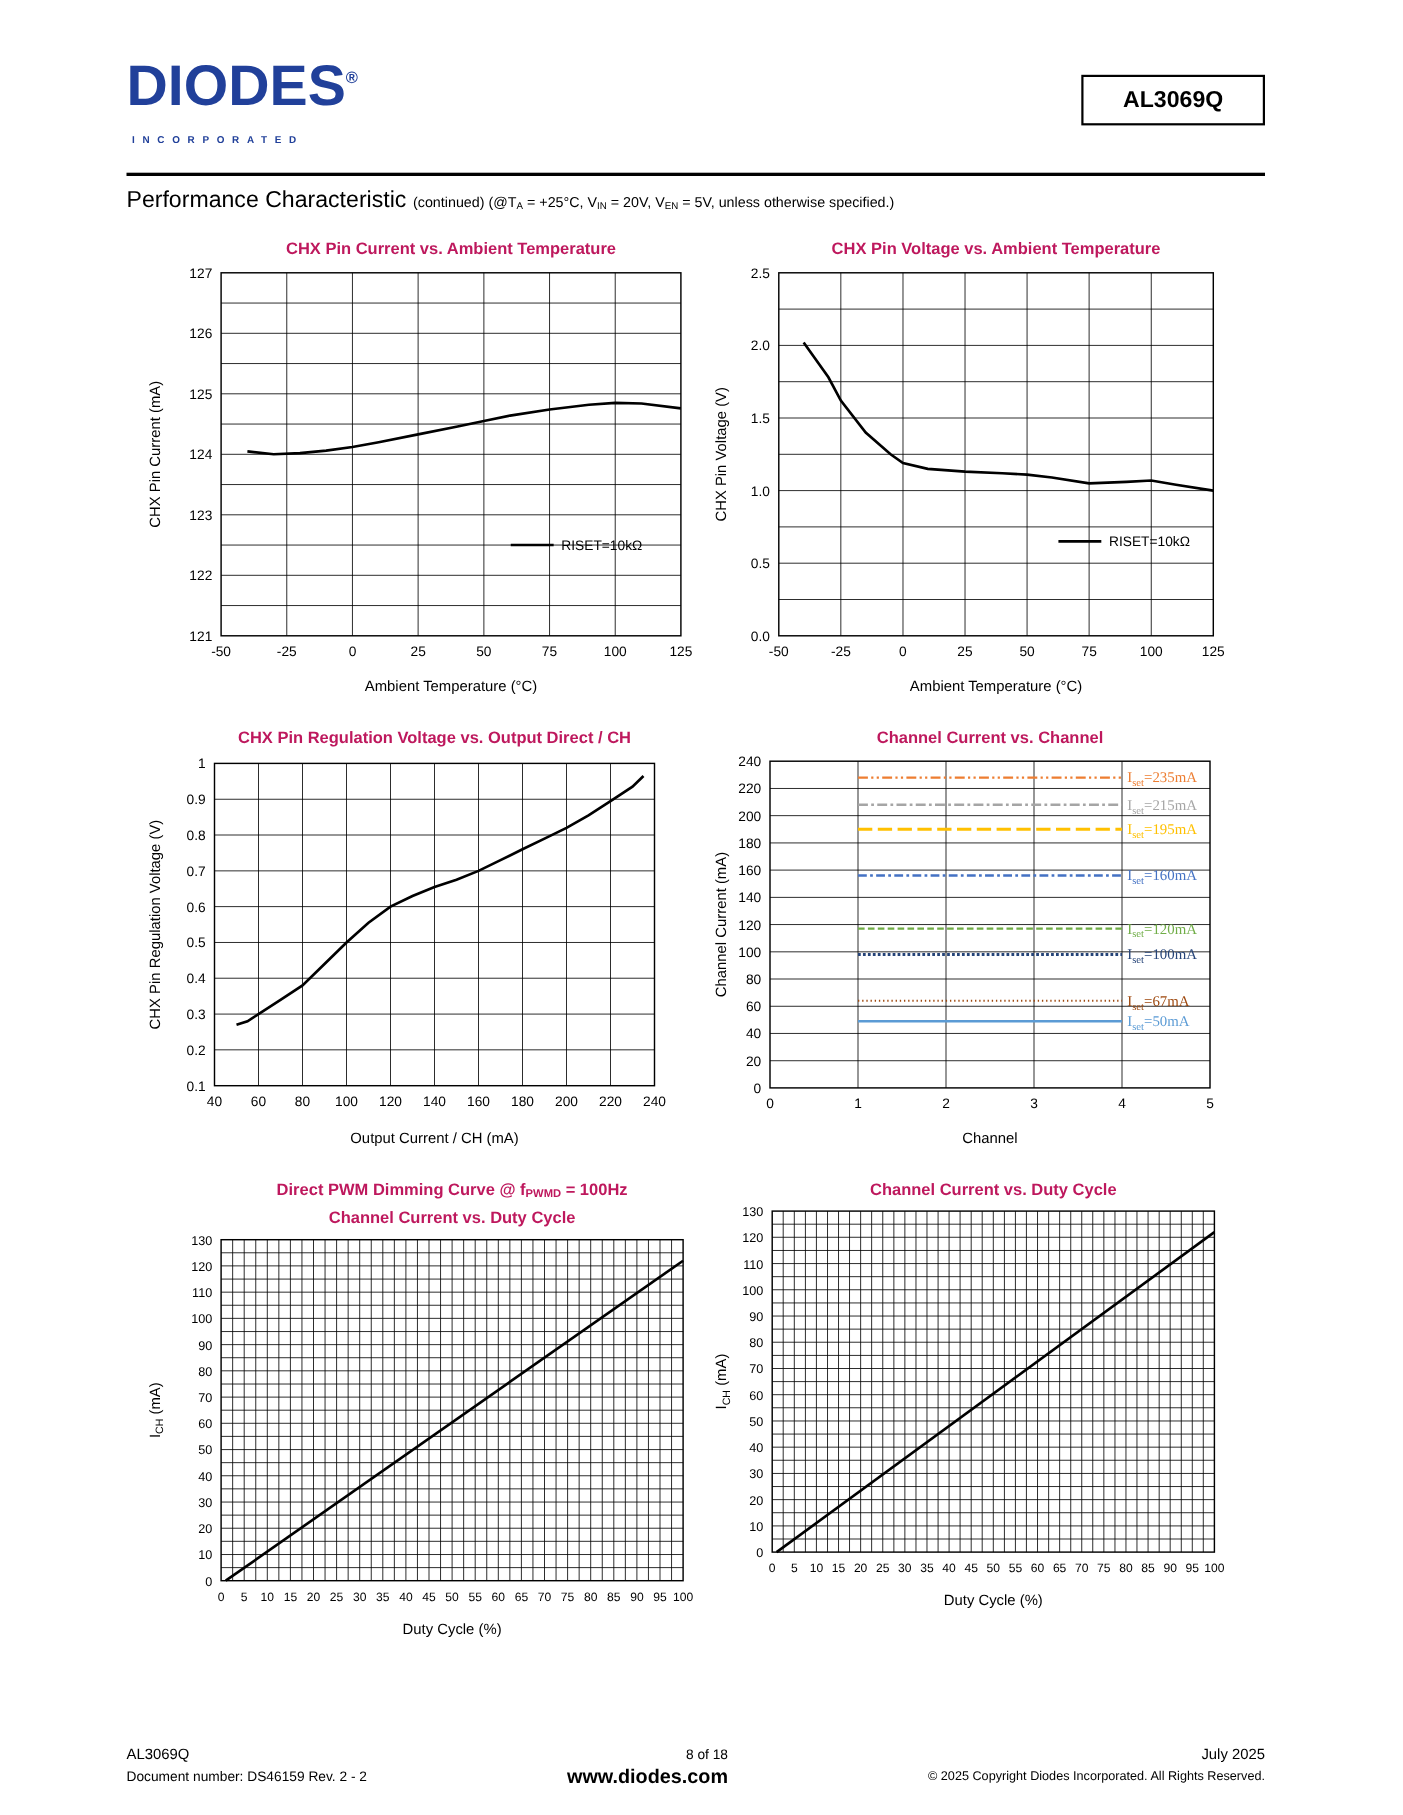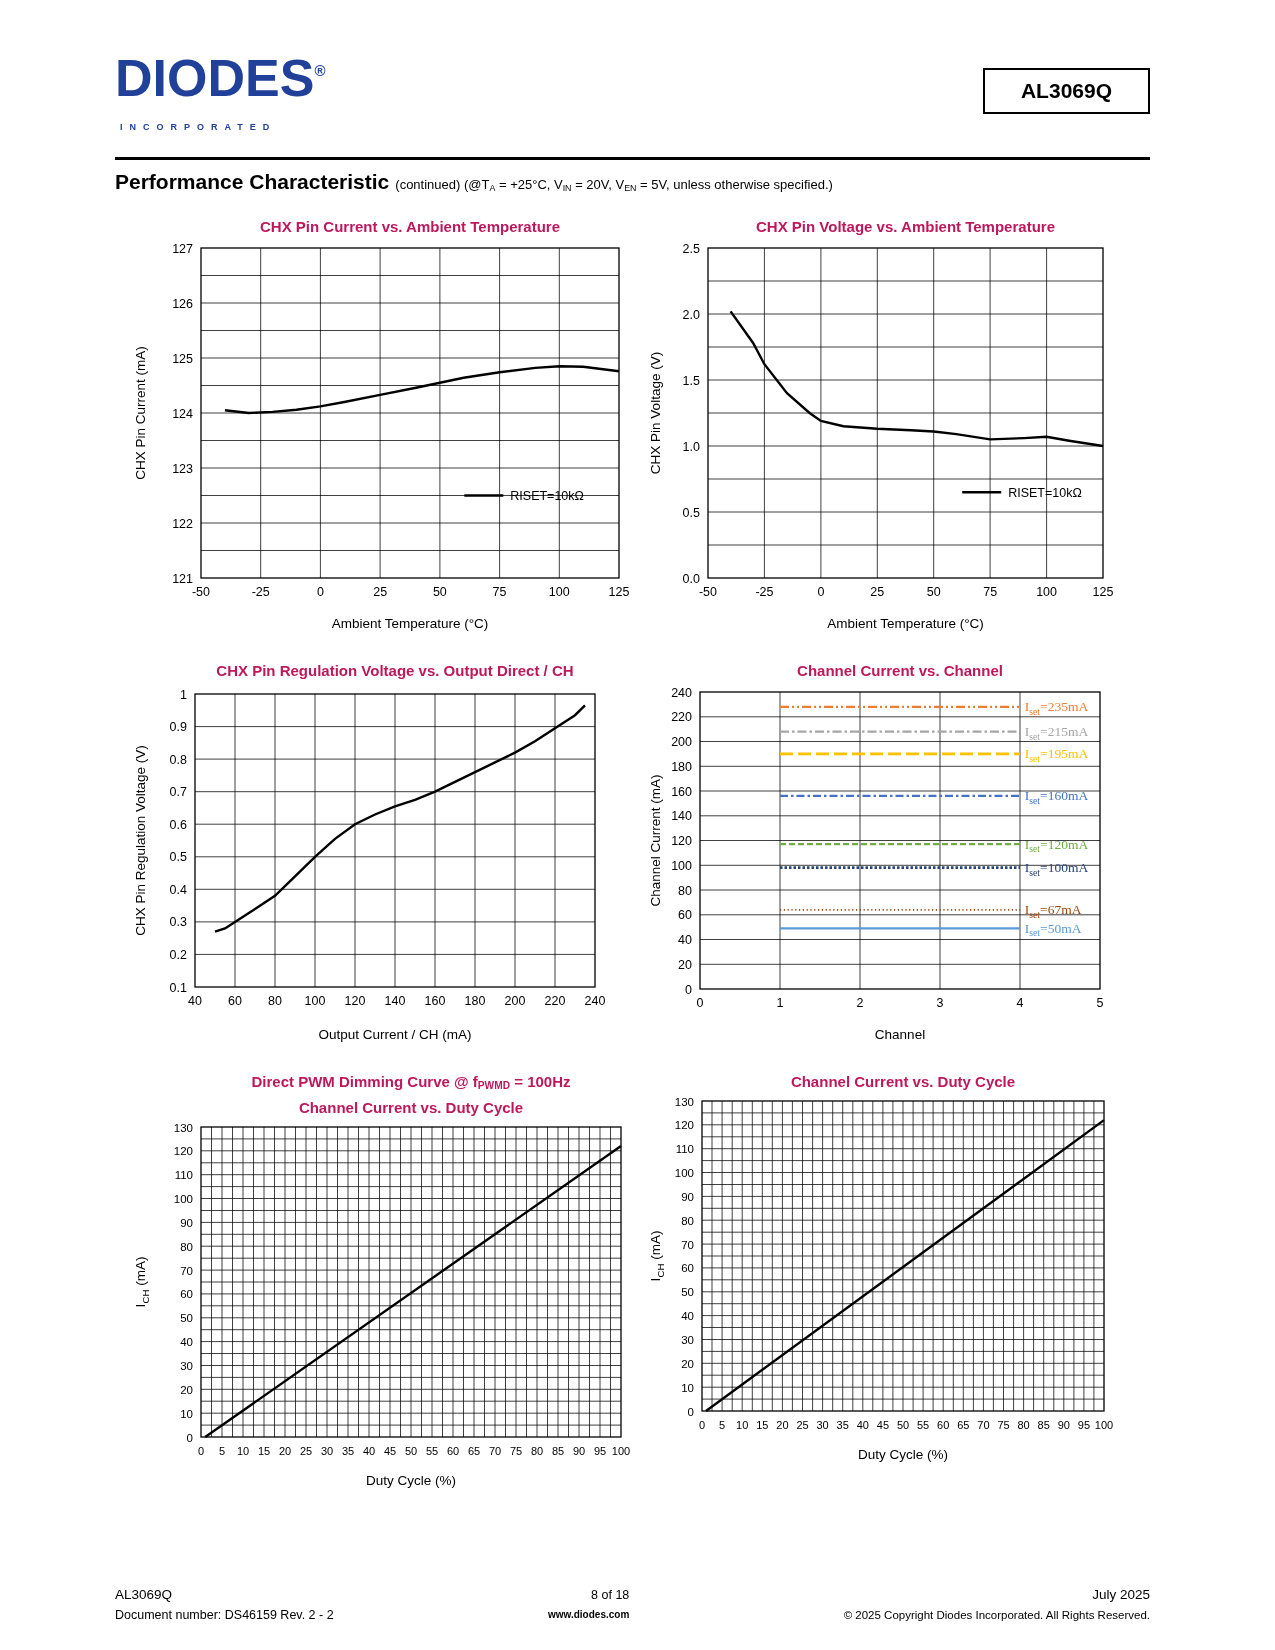--- a/index.html
+++ b/index.html
@@ -9,37 +9,37 @@
   
   .header{position:absolute;top:52px;left:115px;width:1035px;display:flex;justify-content:space-between;align-items:flex-start;}
   .logo-word{font-size:52px;font-weight:800;color:#21409A;letter-spacing:0px;line-height:1;font-family:"Liberation Sans",sans-serif;}
   .logo-reg{font-size:15px;vertical-align:20px;font-weight:700;color:#21409A;}
   .logo-sub{font-size:9px;color:#21409A;letter-spacing:7px;font-weight:700;margin-top:18px;padding-left:5px;}
   .part-box{border:2px solid #000;padding:9px 36px;font-size:21px;font-weight:700;margin-top:16px;}
 
   .rule{position:absolute;top:157px;left:115px;width:1035px;height:3px;background:#000;}
 
   .section-heading{position:absolute;top:170px;left:115px;white-space:nowrap;}
-  .sec-title{font-size:21px;font-weight:700;}
+  .sec-title{font-size:21px;font-weight:400;}
   .sec-sub{font-size:13px;margin-left:6px;}
   .subscript{font-size:68%;vertical-align:-0.22em;}
 
   
   .charts{position:absolute;top:216px;left:125px;display:grid;grid-template-columns:515px 515px;column-gap:0px;row-gap:24px;}
   .chart{margin:0;}
   .chart-title{font-size:15px;font-weight:700;text-align:center;line-height:22px;color:#be185d;}
   svg{display:block;}
 
   
   .footer{position:absolute;top:1585px;left:115px;width:1035px;display:flex;justify-content:space-between;align-items:flex-start;font-size:12.5px;}
   .footer .col{line-height:20px;}
   .footer .center{text-align:right;}
   .footer .right{text-align:right;}
   .f-part{font-size:13.5px;}
-  .f-site{font-weight:700;font-size:10px;}
+  .f-site{font-weight:700;font-size:18px;}
   .f-copy{font-size:11.5px;}
 </style>
 </head>
 <body>
 
 <div class="page">
 
   <header class="header">
     <div class="logo">
       <div class="logo-word"><span>DIODES</span><span class="logo-reg">®</span></div>

